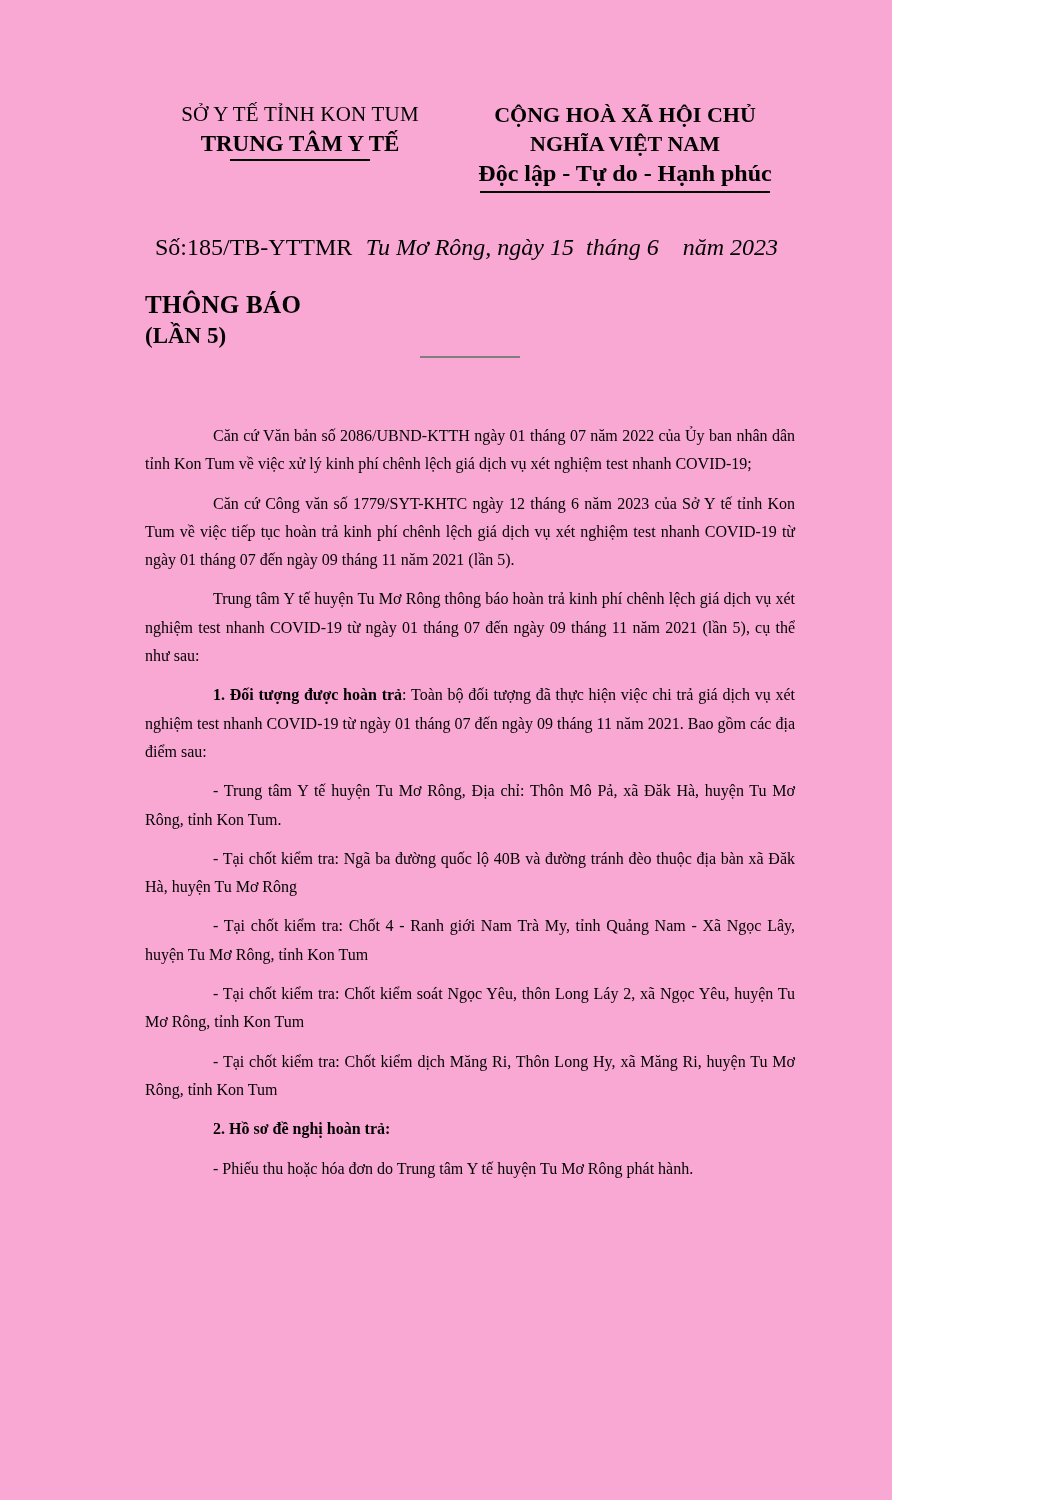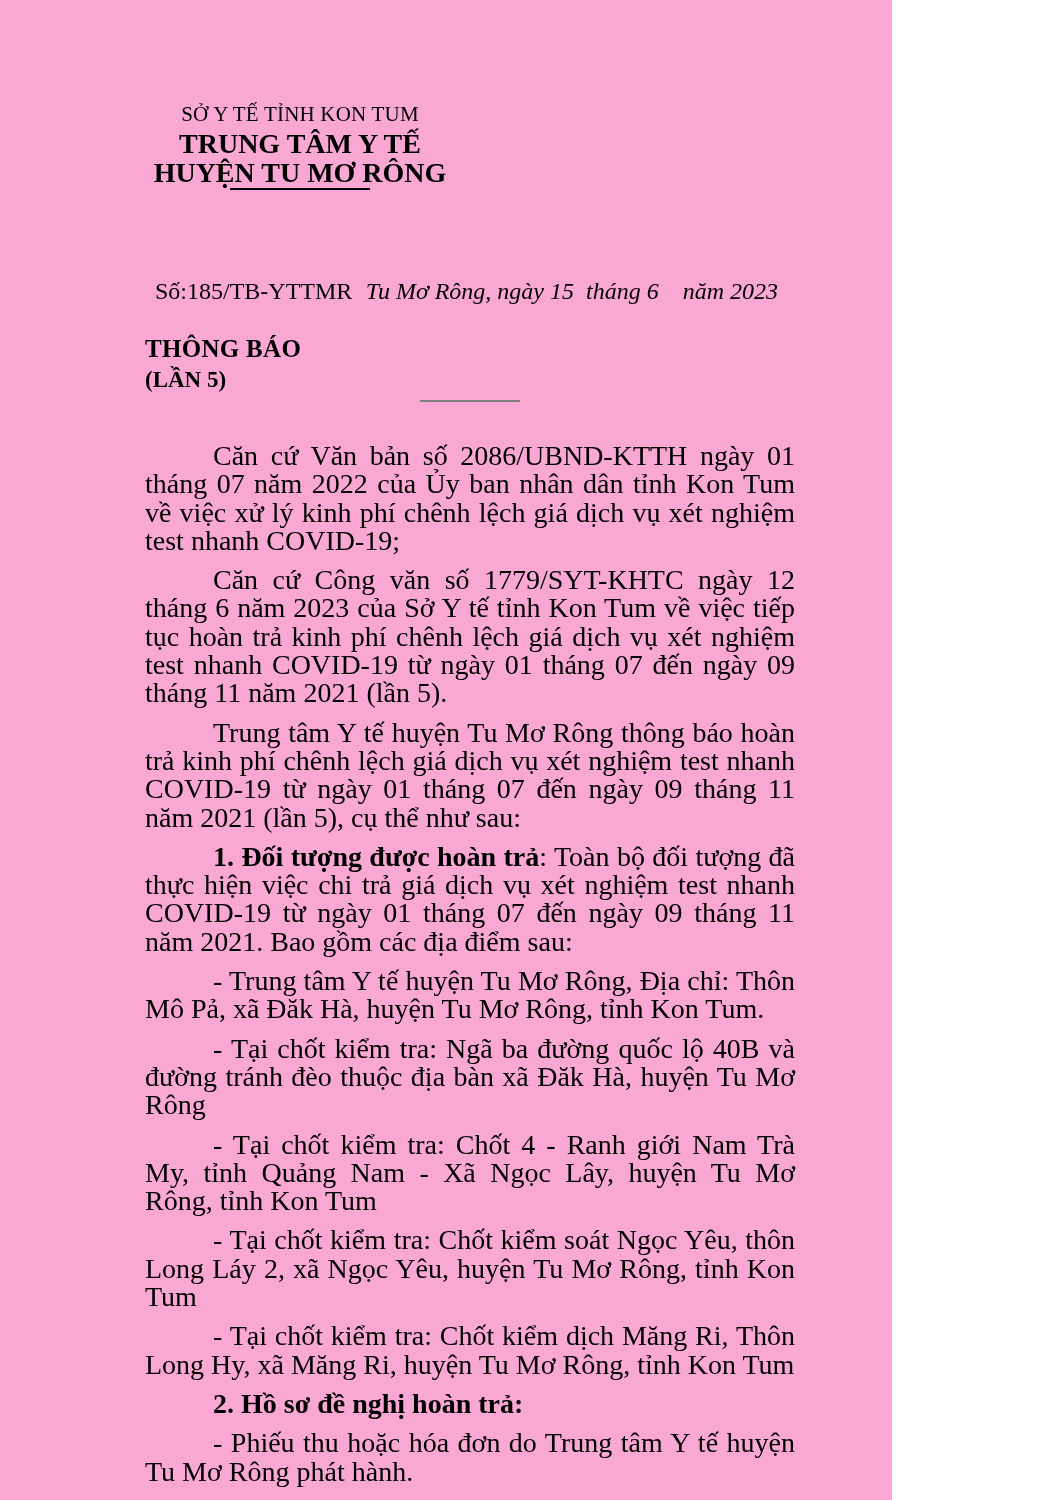--- a/index.html
+++ b/index.html
@@ -10,56 +10,60 @@
     box-sizing: border-box;
     background: #f9a8d4;
     color: #000000;
     font-family: Liberation Serif, serif;
     padding: 100px 97px 40px 145px;
     overflow: hidden;
   }
   .header-row { display: flex; }
   .header-left { width: 310px; text-align: center; }
   .org-parent { font-size: 21px; line-height: 29px; letter-spacing: 0.2px; }
-  .org-name, .org-district { font-size: 28px; line-height: 29px; font-weight: bold; }
+  .org-name, .org-district { font-size: 23px; line-height: 29px; font-weight: bold; }
   .underline-left { width: 140px; border-bottom: 2px solid #000; margin: 1px auto 0; }
   .header-right { flex: 1; text-align: center; }
   .nation-title { font-size: 22px; line-height: 29px; font-weight: bold; }
   .nation-motto { font-size: 24px; line-height: 31px; font-weight: bold; }
   .underline-right { width: 290px; border-bottom: 2px solid #000; margin: 2px auto 0; }
   .meta-row {
     display: flex; justify-content: space-between; align-items: baseline;
     margin-top: 40px; font-size: 24px; line-height: 28px;
   }
-  .doc-number { margin-left: 10px; margin-top: 47px; }
+  .doc-number { margin-left: 10px; }
   .date-line { font-style: italic; white-space: pre; margin-right: 17px; }
   .title-block { margin-top: 28px; text-align: left; font-weight: bold; }
   .doc-title { font-size: 25px; line-height: 31px; letter-spacing: 0.3px; }
   .doc-subtitle { font-size: 23px; line-height: 31px; }
   .title-divider { width: 100px; border-top: 2px solid #7f7f7f; margin: 5px auto 0; }
   .body-text {
-    margin-top: 40px;
-    font-size: 28px;
+    margin-top: 64px;
+    font-size: 16px;
     line-height: 28.3px;
     text-align: justify;
   }
   .body-text p { margin: 0 0 11px 0; text-indent: 68px; }
   .bold { font-weight: bold; }
 </style>
 </head>
 <body>
 
 <div class="page">
 
   <div class="header-row">
     <div class="header-left">
       <div class="org-parent">SỞ Y TẾ TỈNH KON TUM</div>
       <div class="org-name">TRUNG TÂM Y TẾ</div>
-      <div class="org-district">HUYỆN TU MƠ RÔNG</div>
       <div class="underline-left"></div>
+    </div>
+    <div class="header-right">
+      <div class="nation-title">CỘNG HOÀ XÃ HỘI CHỦ NGHĨA VIỆT NAM</div>
+      <div class="nation-motto">Độc lập - Tự do - Hạnh phúc</div>
+      <div class="underline-right"></div>
     </div>
   </div>
 
   <div class="meta-row">
     <div class="doc-number">Số:185/TB-YTTMR</div>
     <div class="date-line">Tu Mơ Rông, ngày 15  tháng 6    năm 2023</div>
   </div>
 
   <div class="title-block">
     <div class="doc-title">THÔNG BÁO</div>

